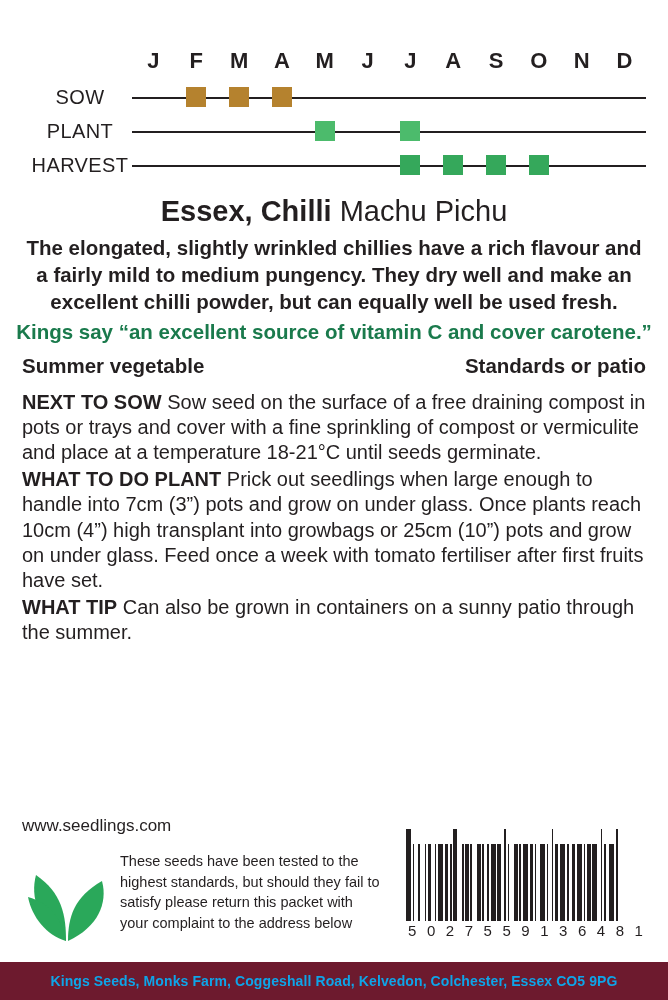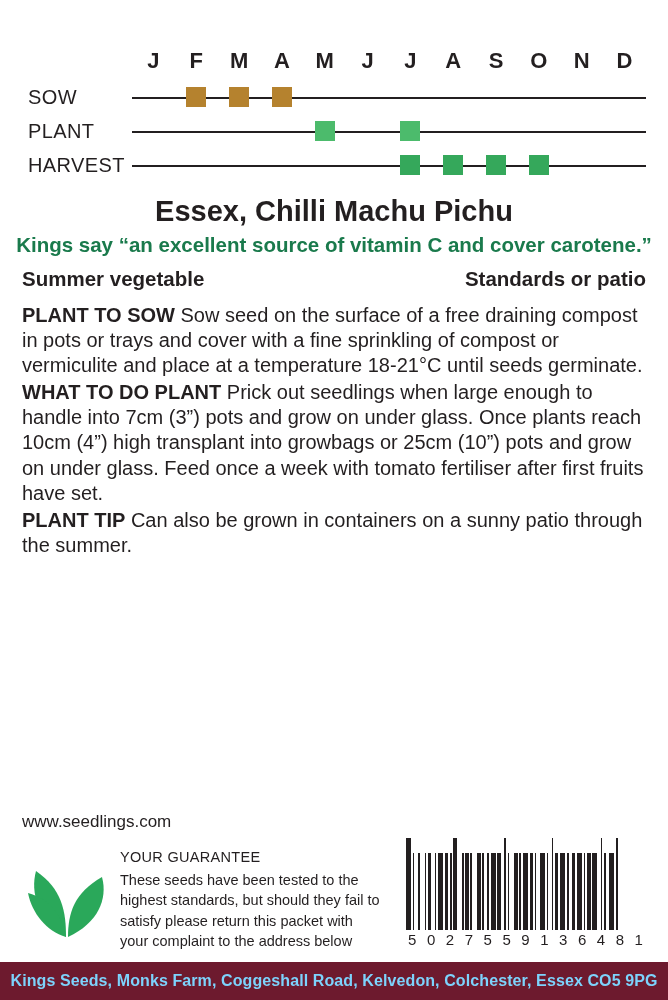--- a/index.html
+++ b/index.html
@@ -31,20 +31,21 @@
     text-align: center;
     font-size: 22px;
     font-weight: 700;
     letter-spacing: 0px;
     color: #231f20;
   }
   .cal-row {
     display: flex;
     align-items: center;
     height: 34px;
+    text-align: center;
   }
   .cal-label {
     width: 110px;
     font-size: 20px;
     font-weight: 400;
     color: #231f20;
     letter-spacing: .4px;
     padding-left: 6px;
   }
   .cal-track {
@@ -79,21 +80,21 @@
   .title-block {
     text-align: center;
     margin-top: 14px;
   }
   .title {
     font-size: 29px;
     line-height: 1.1;
     color: #231f20;
   }
   .title .bold { font-weight: 700; }
-  .title .light { font-weight: 700; }
+  .title .light { font-weight: 400; }
 
   
   .desc {
     text-align: center;
     font-size: 20.5px;
     font-weight: 700;
     line-height: 1.32;
     padding: 6px 18px 0 18px;
     color: #231f20;
   }
@@ -194,28 +195,28 @@
     font-family: "Liberation Sans", sans-serif;
     letter-spacing: 1px;
     margin-top: 1px;
     padding: 0 2px;
   }
 
   
   .bottom-bar {
     height: 38px;
     background: #6d1a2e;
-    color: #7dd3fc;
+    color: #0ea5e9;
     display: flex;
     align-items: center;
     justify-content: center;
-    font-size: 16px;
+    font-size: 14px;
     font-weight: 700;
     letter-spacing: .1px;
-    margin-top: 10px;
+    margin-top: 19px;
   }
 </style>
 </head>
 <body>
 
 <div class="packet">
 
   <div class="calendar">
     <div class="cal-months">
         <div class="cal-month">J</div>
@@ -313,48 +314,48 @@
       </div>
   </div>
 
   <div class="title-block">
     <div class="title">
       <span class="bold">Essex, Chilli</span>
       <span class="light">Machu Pichu</span>
     </div>
   </div>
 
+  <div class="desc">The elongated, slightly wrinkled chillies have a rich flavour and a fairly mild to medium pungency. They dry well and make an excellent chilli powder, but can equally well be used fresh.</div>
   <div class="kings-say">Kings say “an excellent source of vitamin C and cover carotene.”</div>
 
   <div class="subrow">
     <span>Summer vegetable</span>
     <span>Standards or patio</span>
   </div>
 
   <div class="instructions" id="instructions">
-      <p><span class="ihead">PLANT TO SOW</span><span> Sow seed on the surface of a free draining compost in pots or trays and cover with a fine sprinkling of compost or vermiculite and place at a temperature 18-21°C until seeds germinate.</span></p>
+      <p><span class="ihead">NEXT TO SOW</span><span> Sow seed on the surface of a free draining compost in pots or trays and cover with a fine sprinkling of compost or vermiculite and place at a temperature 18-21°C until seeds germinate.</span></p>
       <p><span class="ihead">WHAT TO DO PLANT</span><span> Prick out seedlings when large enough to handle into 7cm (3”) pots and grow on under glass. Once plants reach 10cm (4”) high transplant into growbags or 25cm (10”) pots and grow on under glass. Feed once a week with tomato fertiliser after first fruits have set.</span></p>
-      <p><span class="ihead">PLANT TIP</span><span>  Can also be grown in containers on a sunny patio through the summer.</span></p>
+      <p><span class="ihead">WHAT TIP</span><span>  Can also be grown in containers on a sunny patio through the summer.</span></p>
     </div>
 
   <div class="footer-area">
     <div class="eu-row">
       <div class="eu-right">www.seedlings.com</div>
     </div>
 
     <div class="guarantee-row">
       <div class="leaf-logo">
         <svg width="92" height="86" viewBox="0 0 92 86" xmlns="http://www.w3.org/2000/svg">
           <path d="M44 84 C44 58, 40 36, 14 18 C8 40, 16 66, 44 84 Z" fill="#2aa85a"></path>
           <path d="M46 84 C46 60, 52 40, 80 24 C86 46, 76 70, 46 84 Z" fill="#2aa85a"></path>
           <path d="M44 84 C40 62, 28 46, 6 40 C10 60, 24 78, 44 84 Z" fill="#2aa85a"></path>
         </svg>
       </div>
       <div class="guarantee-text">
-        <div class="guarantee-title">YOUR GUARANTEE</div>
         <div>These seeds have been tested to the highest standards, but should they fail to satisfy please return this packet with your complaint to the address below</div>
       </div>
     </div>
 
     <div class="barcode-wrap">
       <div class="barcode" id="barcode">
           <div class="bar tall" style="width: 5.1px; background: rgb(35, 31, 32);"></div>
           <div class="bar short" style="width: 1.7px; background: transparent;"></div>
           <div class="bar short" style="width: 1.7px; background: rgb(35, 31, 32);"></div>
           <div class="bar short" style="width: 3.4px; background: transparent;"></div>

